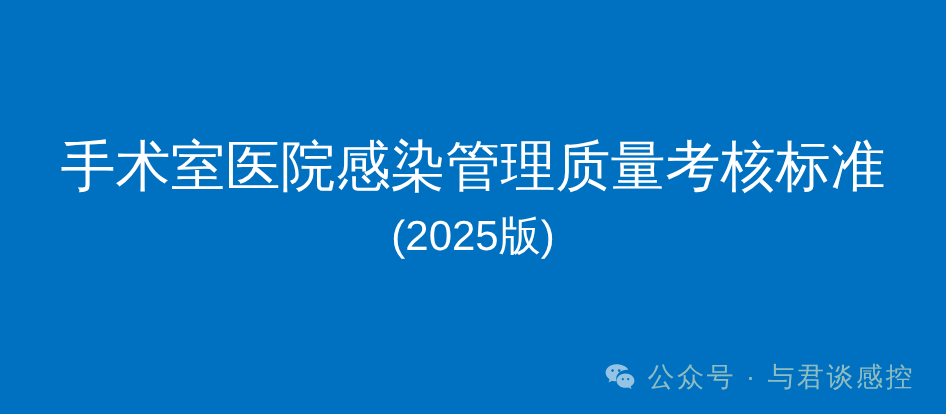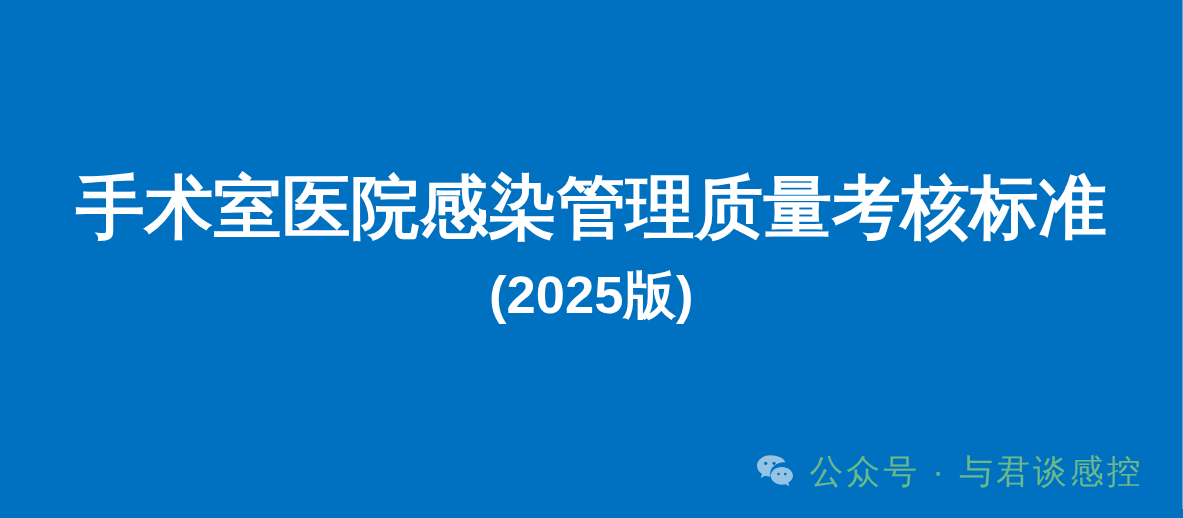--- a/index.html
+++ b/index.html
@@ -23,21 +23,21 @@
     position: absolute;
     left: 0;
     top: 131px;
     width: 946px;
     text-align: center;
   }
 
   .title-line {
     display: block;
     color: #ffffff;
-    font-weight: 700;
+    font-weight: 400;
     font-size: 55px;
     line-height: 70px;
     letter-spacing: 0.5px;
     white-space: nowrap;
     text-rendering: geometricPrecision;
   }
 
   .title-line-1 {
     font-size: 55px;
     letter-spacing: 0px;
@@ -61,21 +61,21 @@
 
   .wechat-logo {
     width: 32px;
     height: 32px;
     display: block;
     flex: 0 0 auto;
     opacity: 0.58;
   }
 
   .watermark-text {
-    color: #bef264;
+    color: #fef9c3;
     opacity: 0.56;
     font-size: 27px;
     line-height: 32px;
     font-weight: 400;
     letter-spacing: 2.5px;
     white-space: nowrap;
   }
 </style>
 </head>
 <body>

